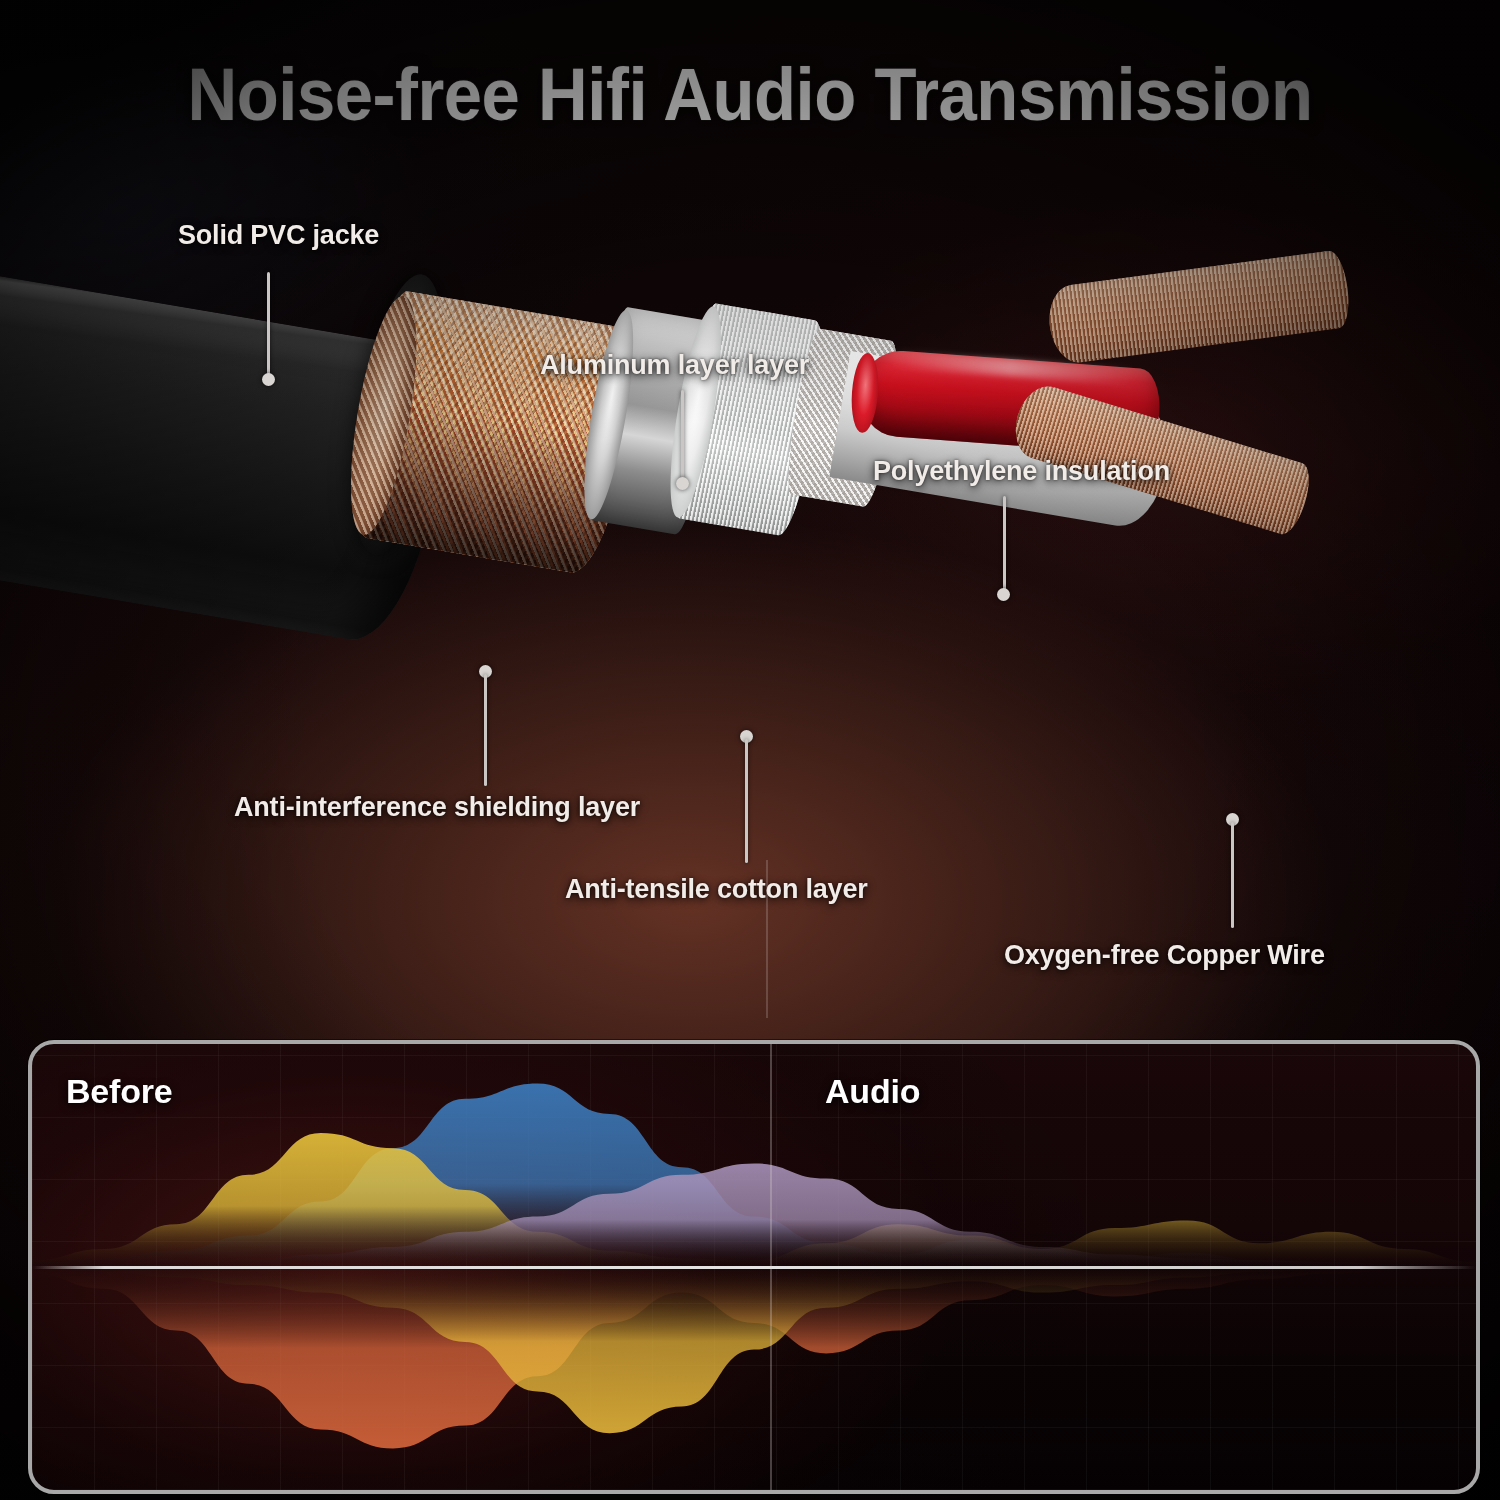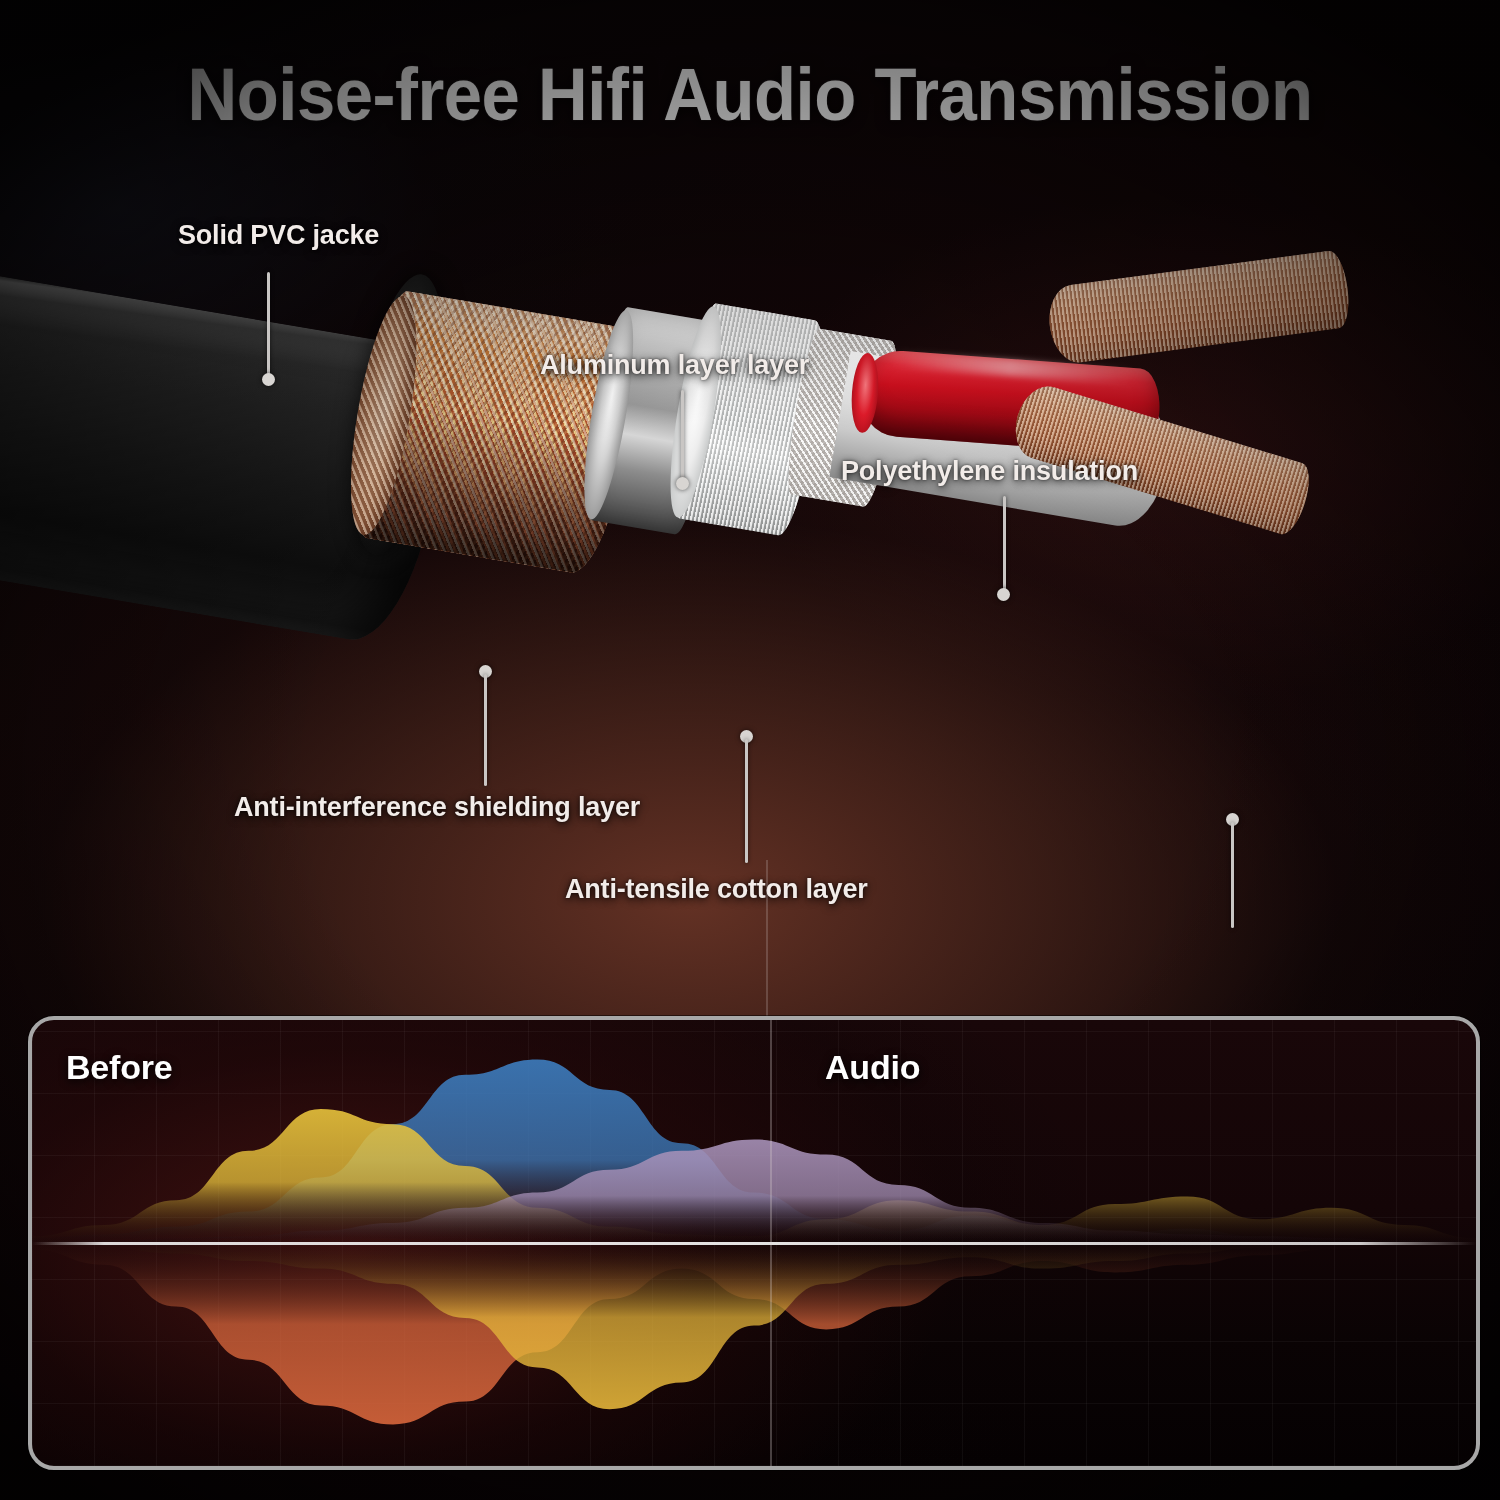--- a/index.html
+++ b/index.html
@@ -165,21 +165,21 @@
     box-shadow:inset 0 -8px 16px rgba(60,24,10,0.5);}
   .copper-tex{position:absolute;inset:-6px;
     background-image:repeating-linear-gradient(90deg, rgba(255,228,204,0.85) 0 1.5px, rgba(130,70,40,0.7) 2.5px 4px);
     opacity:0.75;}
   .copper-a{left:1090px;top:48px;width:300px;height:78px;
     transform:rotate(-7.5deg);border-radius:26px 14px 14px 26px / 39px 39px 39px 39px;}
   .copper-b{left:1058px;top:138px;width:300px;height:74px;
     transform:rotate(17deg);border-radius:26px 14px 14px 26px / 37px 37px 37px 37px;}
 
   
-  #panel{position:absolute;left:28px;top:1016px;width:1444px;height:446px;
+  #panel{position:absolute;left:28px;top:1040px;width:1444px;height:446px;
     border:4px solid #a8a8a8;border-radius:26px;overflow:hidden;
     background:
       radial-gradient(ellipse 760px 420px at 22% 52%, rgba(74,20,18,0.85) 0%, rgba(36,8,9,0.55) 48%, rgba(10,3,4,0.2) 80%, rgba(5,2,3,0) 100%),
       linear-gradient(180deg,#190709 0%,#140507 42%,#0a0304 72%,#050102 100%);
     box-shadow:0 0 0 1px rgba(0,0,0,0.5);}
   #grid{position:absolute;inset:0;
     background-image:
       repeating-linear-gradient(90deg, rgba(255,255,255,0.045) 0 1px, rgba(0,0,0,0) 1px 62px),
       repeating-linear-gradient(0deg, rgba(255,255,255,0.04) 0 1px, rgba(0,0,0,0) 1px 62px);}
   .panel-label{position:absolute;color:#ffffff;font-size:34px;font-weight:700;
@@ -246,34 +246,35 @@
   <div class="bg-vig"></div>
 
   <div class="callout" style="left:178px;top:220px;text-align:right;">Solid PVC jacke</div>
   <div class="leader" style="left:267px;top:272px;height:105px;"></div>
   <div class="leader-dot" style="left:262px;top:373px;"></div>
 
   <div class="callout" style="left:540px;top:350px;">Aluminum layer layer</div>
   <div class="leader" style="left:681px;top:390px;height:93px;"></div>
   <div class="leader-dot" style="left:676px;top:477px;"></div>
 
-  <div class="callout" style="left:800px;top:456px;padding-left:41px;">Polyethylene insulation</div>
+  <div class="callout" style="left:832px;top:456px;padding-left:41px;">Polyethylene insulation</div>
   <div class="leader" style="left:1003px;top:496px;height:96px;"></div>
   <div class="leader-dot" style="left:997px;top:588px;"></div>
 
   <div class="leader-dot" style="left:479px;top:665px;"></div>
   <div class="leader" style="left:484px;top:674px;height:112px;"></div>
   <div class="callout" style="left:234px;top:792px;">Anti-interference shielding layer</div>
 
   <div class="leader-dot" style="left:740px;top:730px;"></div>
   <div class="leader" style="left:745px;top:739px;height:124px;"></div>
   <div class="callout" style="left:565px;top:874px;">Anti-tensile cotton layer</div>
 
   <div class="leader-dot" style="left:1226px;top:813px;"></div>
   <div class="leader" style="left:1231px;top:822px;height:106px;"></div>
+  <div class="callout" style="left:1004px;top:940px;">Oxygen-free Copper Wire</div>
 
   <div id="divider-up"></div>
 
   <div id="panel">
     <div id="grid"></div>
 
     <svg class="wave" id="wave-svg" viewBox="0 0 1444 446" preserveAspectRatio="none">
         <defs>
           <linearGradient id="g0" x1="0" y1="0" x2="0" y2="1">
             <stop offset="0" stop-color="#3d7dbf" stop-opacity="0.98"></stop>

